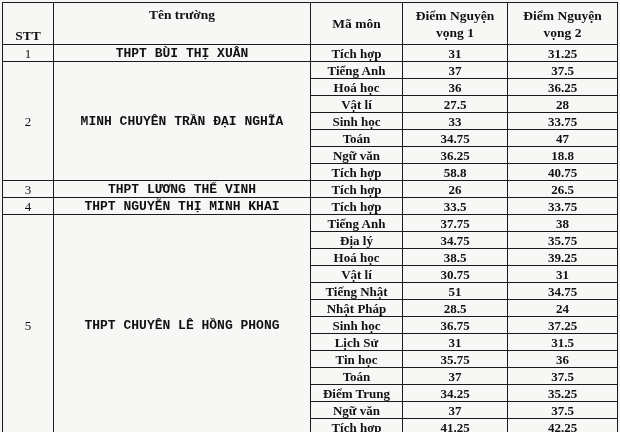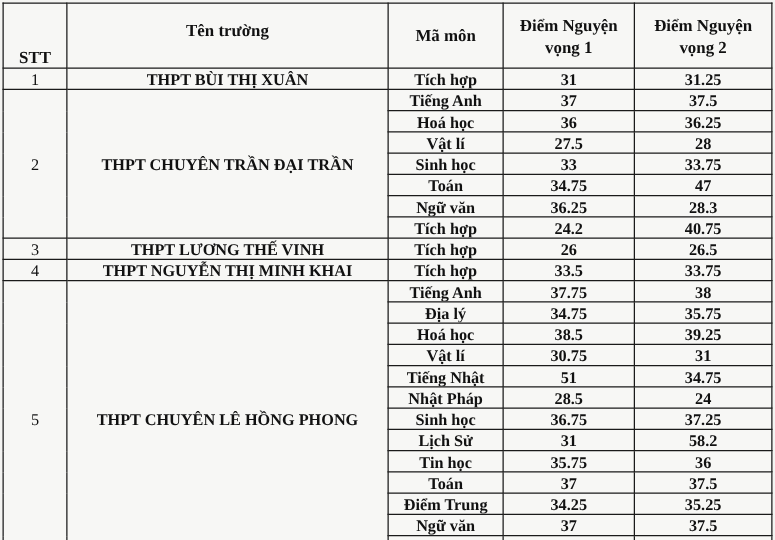--- a/index.html
+++ b/index.html
@@ -12,55 +12,55 @@
     table-layout:fixed;
   }
   table.scores td, table.scores th {
     border:1.6px solid #1a1a1a;
     padding:0; text-align:center; vertical-align:middle;
     font-size:13px; line-height:15px; height:16px;
     overflow:hidden; white-space:nowrap;
   }
   table.scores th { font-size:13.5px; height:38px; line-height:17px; white-space:normal; }
   td.stt { font-weight:normal; }
-  td.school { font-size:13.5px; }
+  td.school { font-size:13.5px;font-family:Liberation Mono, monospace; }
   col.c1 { width:51px; } col.c2 { width:257px; } col.c3 { width:92px; }
   col.c4 { width:105px; } col.c5 { width:110px; }
 </style>
 </head>
 <body>
 
 <table class="scores">
   <colgroup>
       <col class="c1">
       <col class="c2">
       <col class="c3">
       <col class="c4">
       <col class="c5">
     </colgroup>
   <thead>
     <tr>
       <th style="vertical-align:bottom;">STT</th>
-      <th style="vertical-align:top;padding-top:13px;">Tên trường</th>
+      <th style="vertical-align:top;padding-top:3px;">Tên trường</th>
       <th>Mã môn</th>
       <th>Điểm Nguyện vọng 1</th>
       <th>Điểm Nguyện vọng 2</th>
     </tr>
   </thead>
   <tbody id="tbody">
       <tr>
         <td class="stt" rowspan="1">1</td>
         <td class="school" rowspan="1">THPT BÙI THỊ XUÂN</td>
         <td>Tích hợp</td>
         <td>31</td>
         <td>31.25</td>
       </tr>
       <tr>
         <td class="stt" rowspan="7">2</td>
-        <td class="school" rowspan="7">THPT CHUYÊN TRẦN ĐẠI TRẦN</td>
+        <td class="school" rowspan="7">MINH CHUYÊN TRẦN ĐẠI NGHĨA</td>
         <td>Tiếng Anh</td>
         <td>37</td>
         <td>37.5</td>
       </tr>
       <tr>
         <td>Hoá học</td>
         <td>36</td>
         <td>36.25</td>
       </tr>
       <tr>
@@ -74,25 +74,25 @@
         <td>33.75</td>
       </tr>
       <tr>
         <td>Toán</td>
         <td>34.75</td>
         <td>47</td>
       </tr>
       <tr>
         <td>Ngữ văn</td>
         <td>36.25</td>
-        <td>28.3</td>
+        <td>18.8</td>
       </tr>
       <tr>
         <td>Tích hợp</td>
-        <td>24.2</td>
+        <td>58.8</td>
         <td>40.75</td>
       </tr>
       <tr>
         <td class="stt" rowspan="1">3</td>
         <td class="school" rowspan="1">THPT LƯƠNG THẾ VINH</td>
         <td>Tích hợp</td>
         <td>26</td>
         <td>26.5</td>
       </tr>
       <tr>
@@ -135,21 +135,21 @@
         <td>24</td>
       </tr>
       <tr>
         <td>Sinh học</td>
         <td>36.75</td>
         <td>37.25</td>
       </tr>
       <tr>
         <td>Lịch Sử</td>
         <td>31</td>
-        <td>58.2</td>
+        <td>31.5</td>
       </tr>
       <tr>
         <td>Tin học</td>
         <td>35.75</td>
         <td>36</td>
       </tr>
       <tr>
         <td>Toán</td>
         <td>37</td>
         <td>37.5</td>

